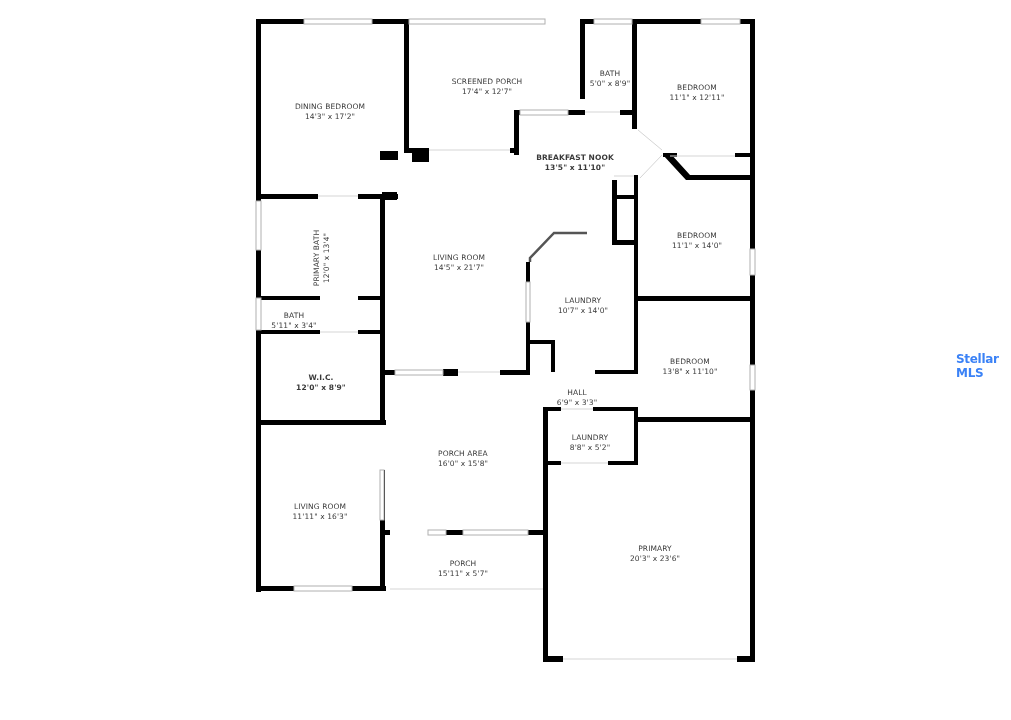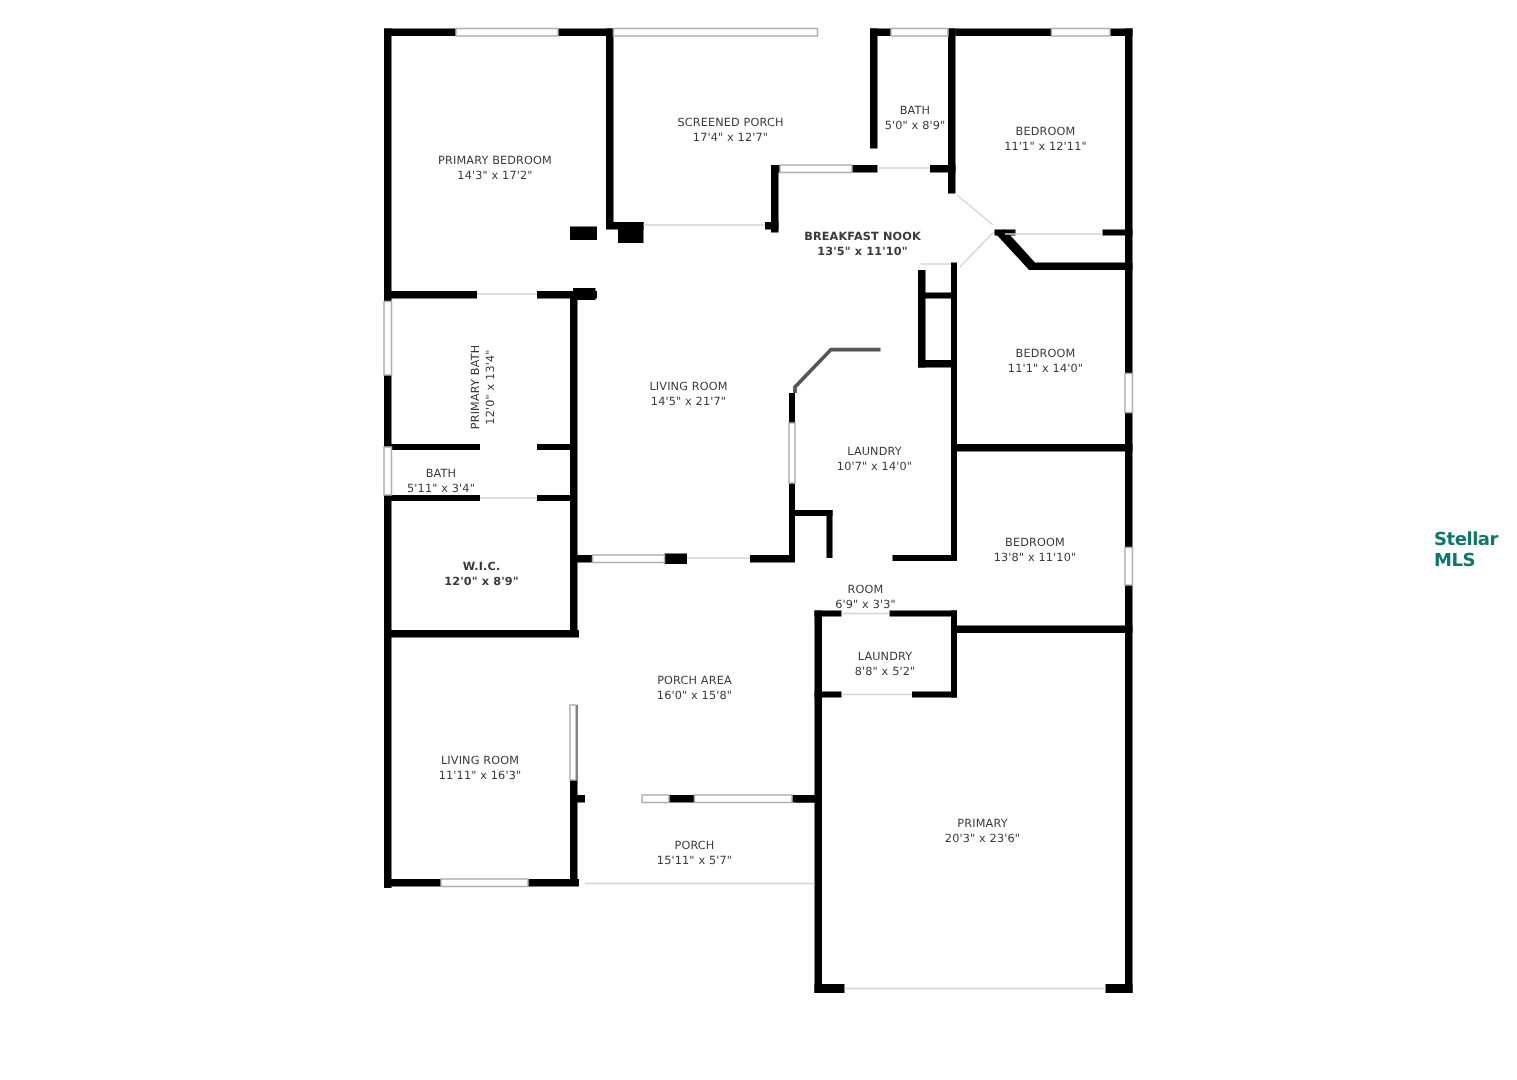--- a/index.html
+++ b/index.html
@@ -2,21 +2,21 @@
 <html><head>
   <meta charset="utf-8">
   <style>
     html, body { margin:0; padding:0; background:#ffffff; }
     body { width:1011px; height:720px; position:relative; overflow:hidden; font-family:"DejaVu Sans", sans-serif; }
     #plan { position:absolute; left:0; top:0; width:1011px; height:720px; }
     .room-label { position:absolute; transform:translate(-50%,-50%); text-align:center; color:#3a3a3a; font-size:7.5px; line-height:10px; white-space:nowrap; letter-spacing:0.1px; }
     .room-label .name { display:block; }
     .room-label .dims { display:block; }
     .rot { transform:translate(-50%,-50%) rotate(-90deg); }
-    .watermark { position:absolute; left:956px; top:352px; font-size:12px; font-weight:bold; color:#0f766e; letter-spacing:-0.3px; }
+    .watermark { position:absolute; left:956px; top:352px; font-size:12px; font-weight:bold; color:#3b82f6; letter-spacing:-0.3px; }
   </style>
 </head>
 <body>
 
 <svg id="plan" viewBox="0 0 1011 720" xmlns="http://www.w3.org/2000/svg">
   <g fill="#000">
 
     <rect x="256" y="19" width="48" height="5"></rect>
     <rect x="372" y="19" width="37" height="5"></rect>
     <rect x="404" y="19" width="5" height="130"></rect>
@@ -132,21 +132,21 @@
     <polyline points="530,262 530,258 554,233 587,233"></polyline>
   </g>
   <g stroke="#d5d5d5" stroke-width="1">
     <line x1="638" y1="130" x2="662" y2="150"></line>
     <line x1="662" y1="155" x2="640" y2="178"></line>
   </g>
 </svg>
 
 <div>
   <div class="room-label" style="left:330px;top:112px;">
-    <span class="name">PRIMARY BEDROOM</span>
+    <span class="name">DINING BEDROOM</span>
     <span class="dims">14'3" x 17'2"</span>
   </div>
   <div class="room-label" style="left:487px;top:87px;">
     <span class="name">SCREENED PORCH</span>
     <span class="dims">17'4" x 12'7"</span>
   </div>
   <div class="room-label" style="left:610px;top:79px;">
     <span class="name">BATH</span>
     <span class="dims">5'0" x 8'9"</span>
   </div>
@@ -180,21 +180,21 @@
   </div>
   <div class="room-label" style="left:690px;top:367px;">
     <span class="name">BEDROOM</span>
     <span class="dims">13'8" x 11'10"</span>
   </div>
   <div class="room-label" style="left:321px;top:383px;font-weight:bold;">
     <span class="name">W.I.C.</span>
     <span class="dims">12'0" x 8'9"</span>
   </div>
   <div class="room-label" style="left:577px;top:398px;">
-    <span class="name">ROOM</span>
+    <span class="name">HALL</span>
     <span class="dims">6'9" x 3'3"</span>
   </div>
   <div class="room-label" style="left:590px;top:443px;">
     <span class="name">LAUNDRY</span>
     <span class="dims">8'8" x 5'2"</span>
   </div>
   <div class="room-label" style="left:463px;top:459px;">
     <span class="name">PORCH AREA</span>
     <span class="dims">16'0" x 15'8"</span>
   </div>

